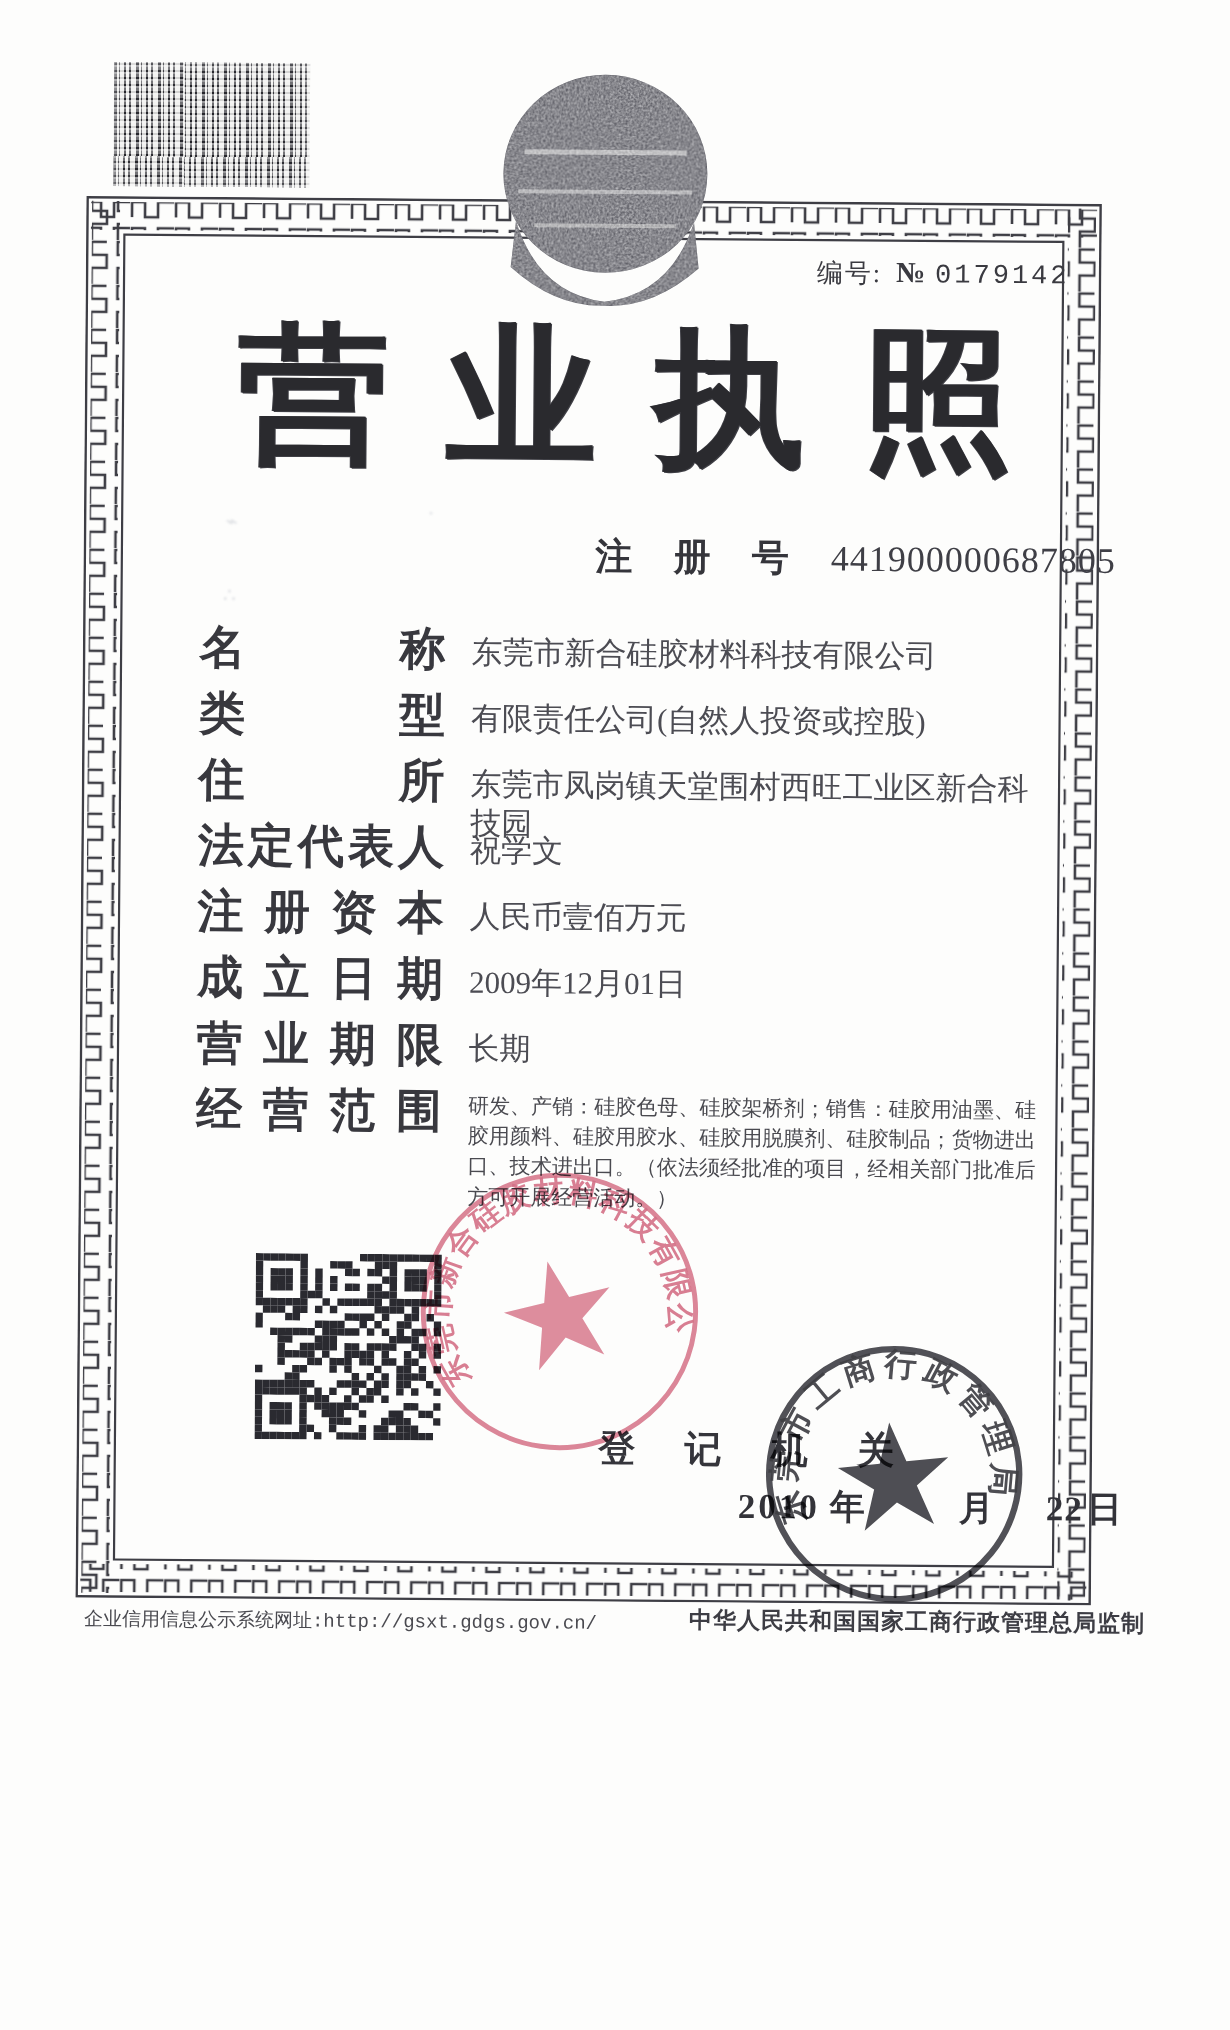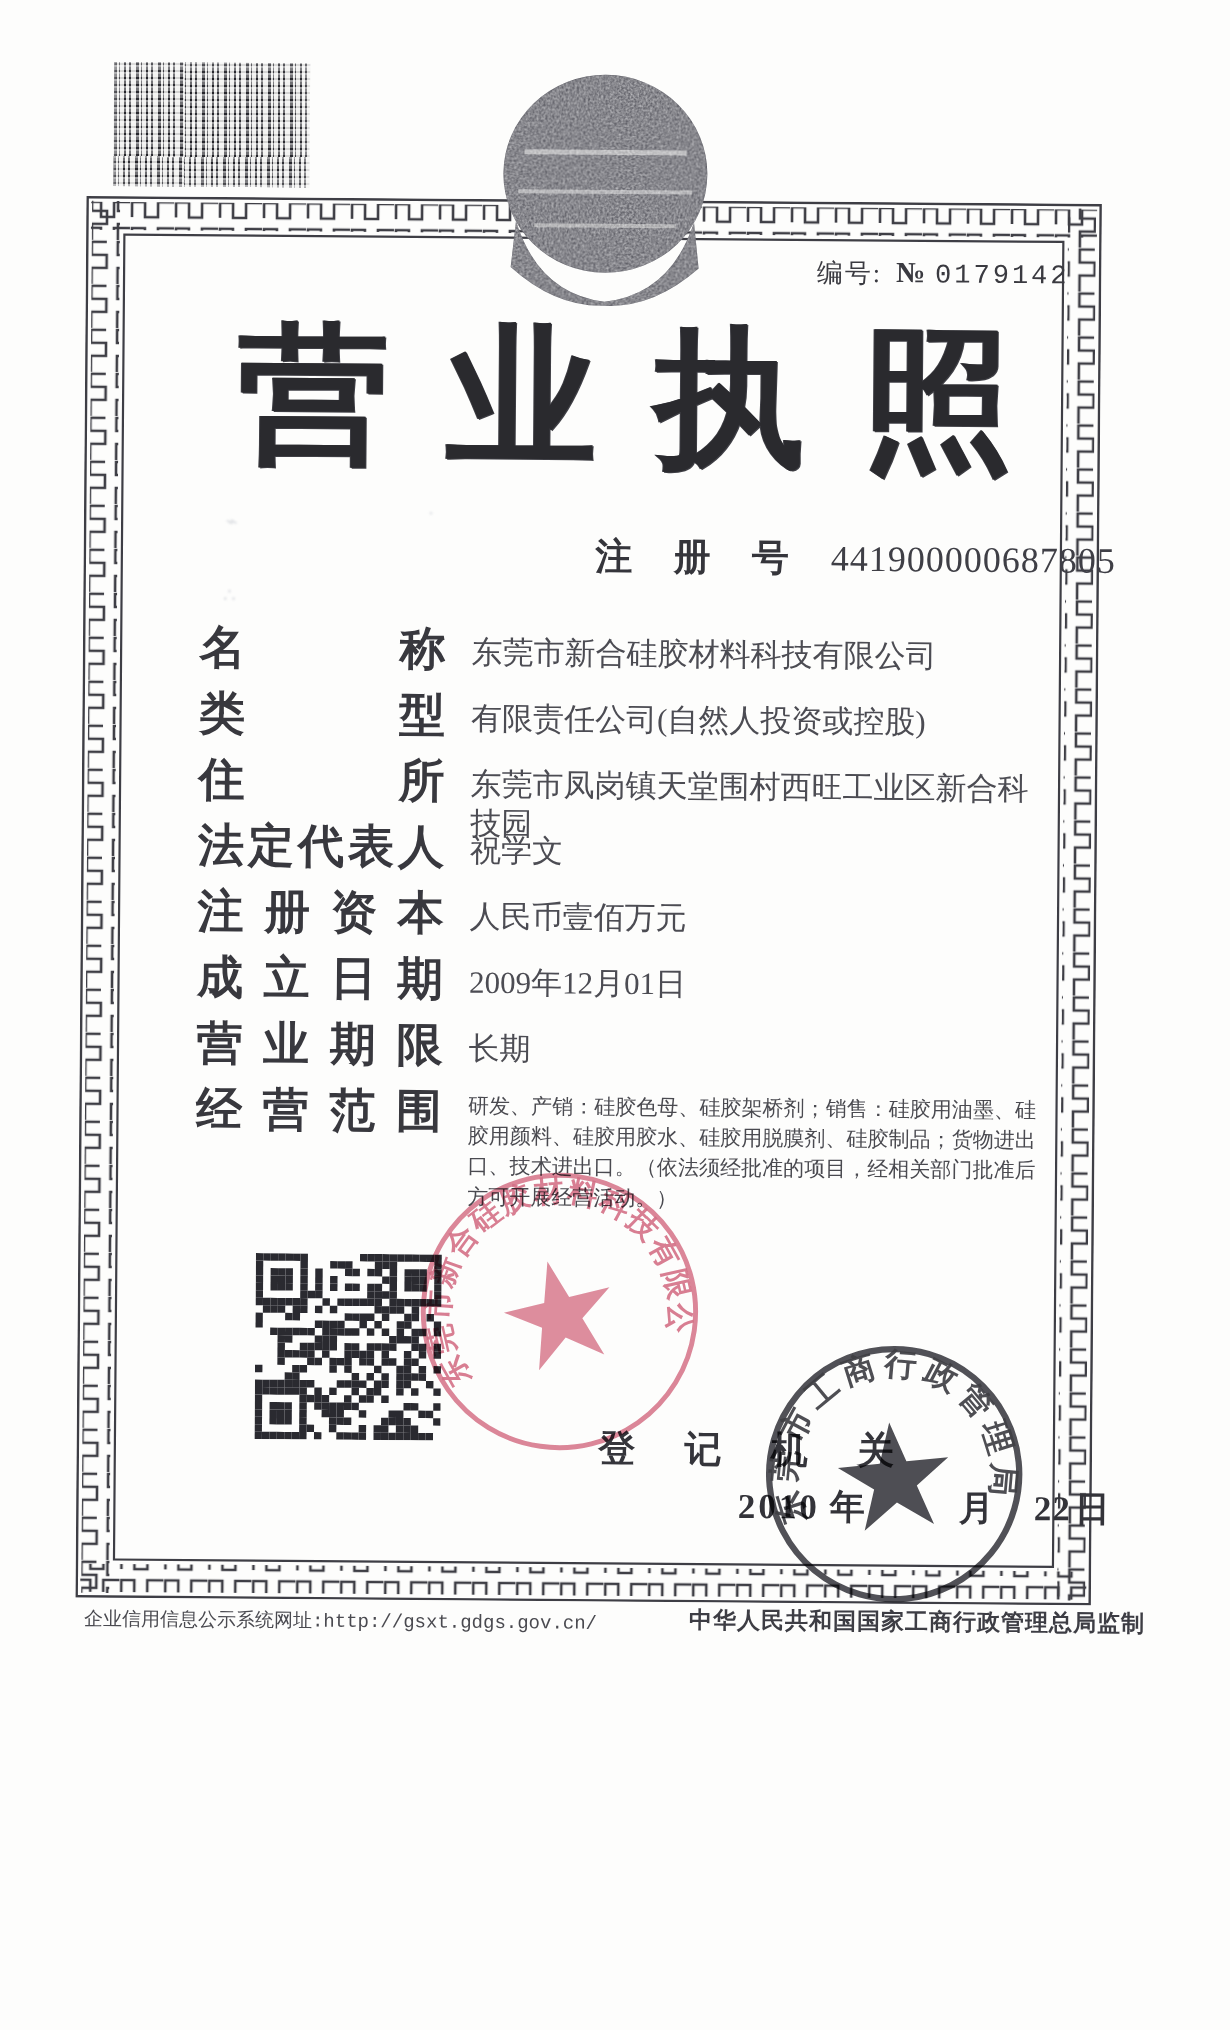--- a/index.html
+++ b/index.html
@@ -48,21 +48,21 @@
                 mix-blend-mode:multiply;opacity:.9;transform:rotate(-14deg);}
   .registrar-seal{position:absolute;left:770px;top:1334px;width:268px;height:268px;z-index:5;
                   mix-blend-mode:multiply;opacity:.92;transform:rotate(-6deg);}
   .registrar{position:absolute;left:608px;top:1420px;z-index:2;font-size:37px;font-weight:700;
              letter-spacing:20px;color:#35353b;}
   .dateline{position:absolute;left:748px;top:1478px;z-index:2;font-size:35px;font-weight:700;
             color:#333339;display:flex;align-items:baseline;}
   .dateline .d-year{letter-spacing:3px;}
   .dateline .d-sep1{margin:0 38px 0 10px;}
   .dateline .d-sep2{margin-left:56px;}
-  .dateline .d-day{margin-left:40px;letter-spacing:1px;}
+  .dateline .d-day{margin-left:52px;letter-spacing:1px;}
   .dateline .d-sep3{margin-left:4px;}
 
   
   .footer-left{position:absolute;left:95px;top:1606px;z-index:2;font-size:19px;color:#4a4a50;
                font-family:"Liberation Mono",monospace;letter-spacing:0px;}
   .footer-right{position:absolute;left:700px;top:1600px;z-index:2;font-size:23px;font-weight:700;
                 color:#3d3d44;letter-spacing:1px;}
 
   .smudge{position:absolute;z-index:2;color:#9aa0b0;opacity:.35;font-size:20px;filter:blur(1px);}
   .s1{left:228px;top:508px;} .s2{left:226px;top:582px;} .s3{left:430px;top:500px;}

